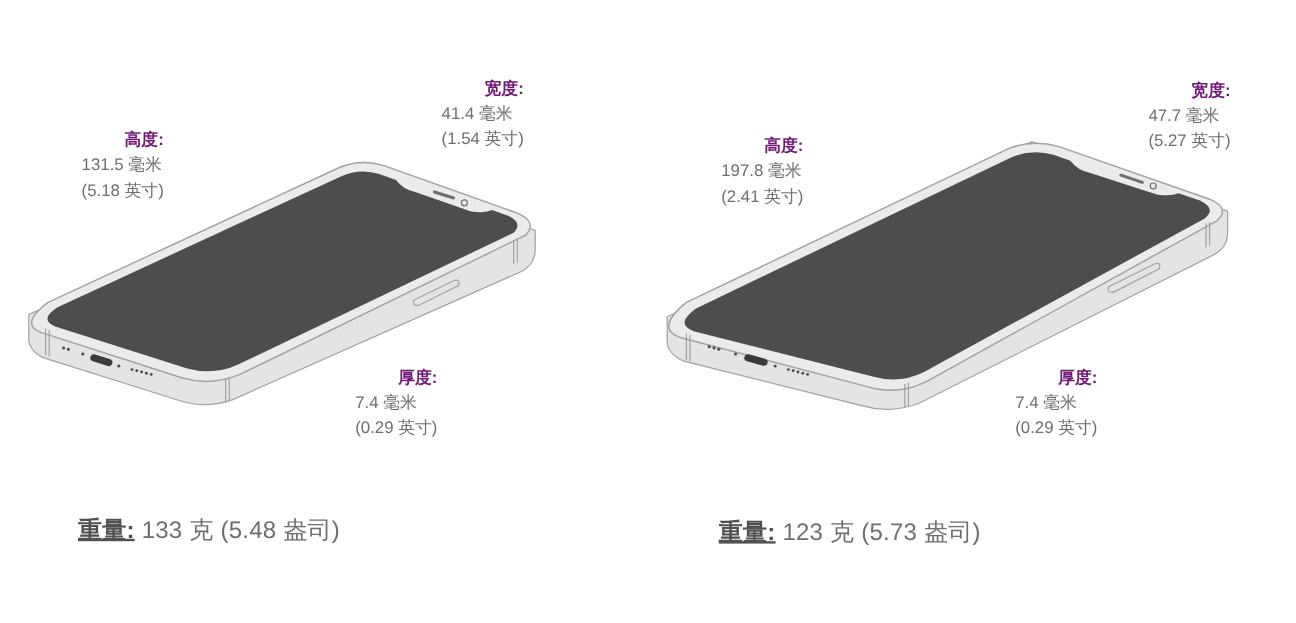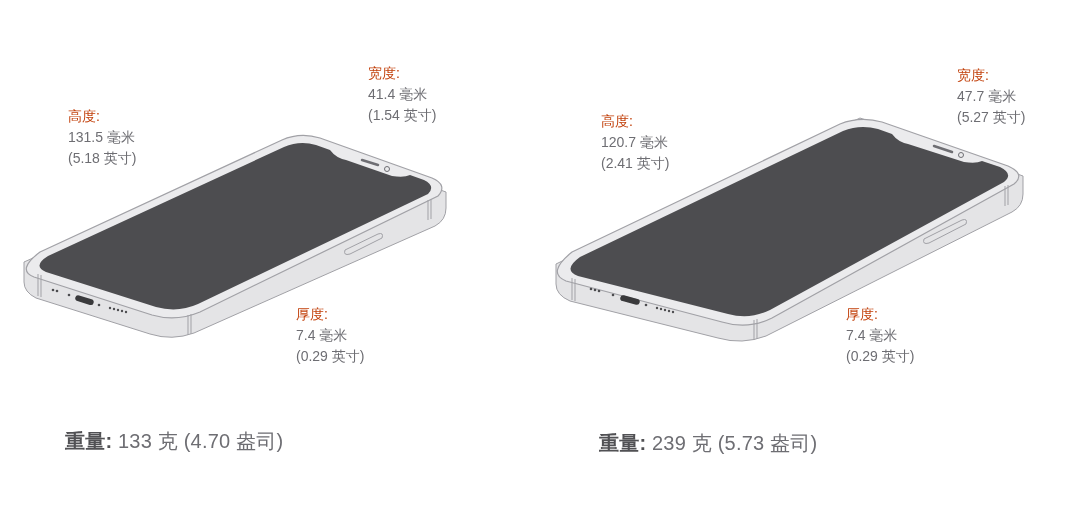--- a/index.html
+++ b/index.html
@@ -1,22 +1,22 @@
 <!DOCTYPE html>
 <html><head>
   <meta charset="utf-8">
   <style>
     html, body { margin: 0; padding: 0; background: #ffffff; }
     body { width: 1080px; height: 519px; position: relative; overflow: hidden;
            font-family: "Liberation Sans", "DejaVu Sans", sans-serif; color: #6e6e73; }
     .phone-svg { position: absolute; left: 0; top: 0; }
     .label { position: absolute; font-size: 14px; line-height: 21px; color: #6e6e73; }
-    .label .title { font-weight: normal; color: #c2410c; }
+    .label .title { font-weight: bold; color: #701a75; text-align: right; }
     .weight { position: absolute; font-size: 20px; color: #6e6e73; letter-spacing: 0.2px; }
-    .weight .wlabel { font-weight: bold; color: #515154; }
+    .weight .wlabel { font-weight: bold; color: #515154; text-decoration: underline; }
   </style>
 </head>
 <body>
 
 <svg class="phone-svg" width="1080" height="519" viewBox="0 0 1080 519">
 
   <g>
 
     <path d="M24,262 L24,282 Q24,292 36,298 L150,334 Q172,341 194,333 L435,226 Q446,220 446,208 L446,192 L300,140 Z" fill="#e4e4e6" stroke="#a1a1a6" stroke-width="1"></path>
 
@@ -85,34 +85,34 @@
   <div>41.4 毫米</div>
   <div>(1.54 英寸)</div>
 </div>
 <div class="label" style="left:296px; top:304px;">
   <div class="title">厚度:</div>
   <div>7.4 毫米</div>
   <div>(0.29 英寸)</div>
 </div>
 <div class="weight" style="left:65px; top:428px;">
   <span class="wlabel">重量:</span>
-  <span>133 克 (4.70 盎司)</span>
+  <span>133 克 (5.48 盎司)</span>
 </div>
 
 <div class="label" style="left:601px; top:111px;">
   <div class="title">高度:</div>
-  <div>120.7 毫米</div>
+  <div>197.8 毫米</div>
   <div>(2.41 英寸)</div>
 </div>
 <div class="label" style="left:957px; top:65px;">
   <div class="title">宽度:</div>
   <div>47.7 毫米</div>
   <div>(5.27 英寸)</div>
 </div>
 <div class="label" style="left:846px; top:304px;">
   <div class="title">厚度:</div>
   <div>7.4 毫米</div>
   <div>(0.29 英寸)</div>
 </div>
 <div class="weight" style="left:599px; top:430px;">
   <span class="wlabel">重量:</span>
-  <span>239 克 (5.73 盎司)</span>
+  <span>123 克 (5.73 盎司)</span>
 </div>
 
 </body></html>

